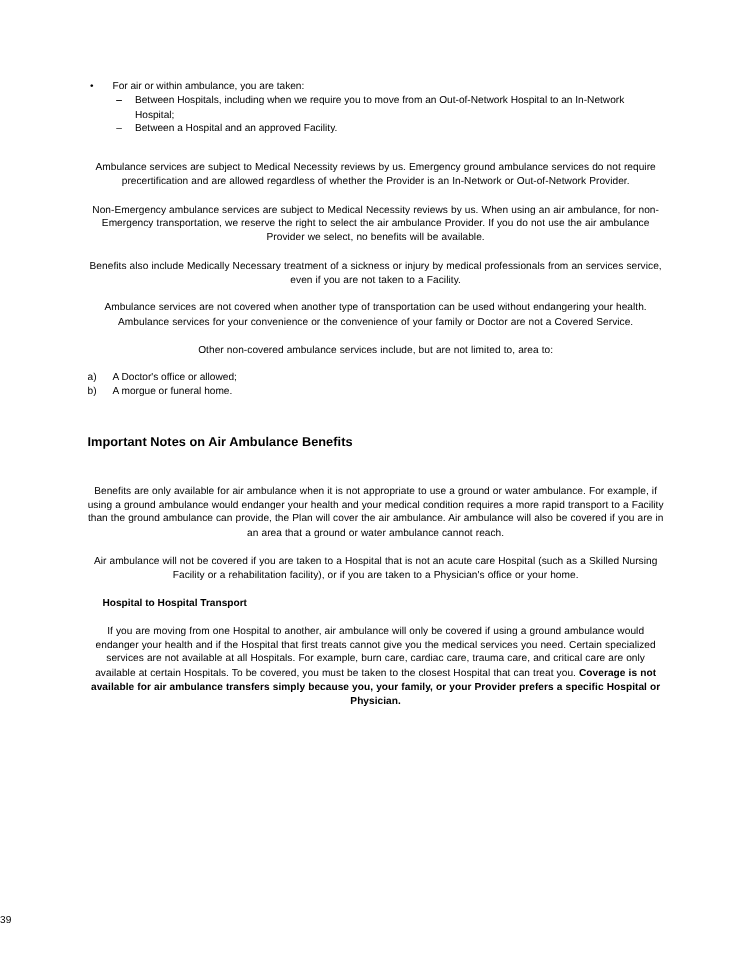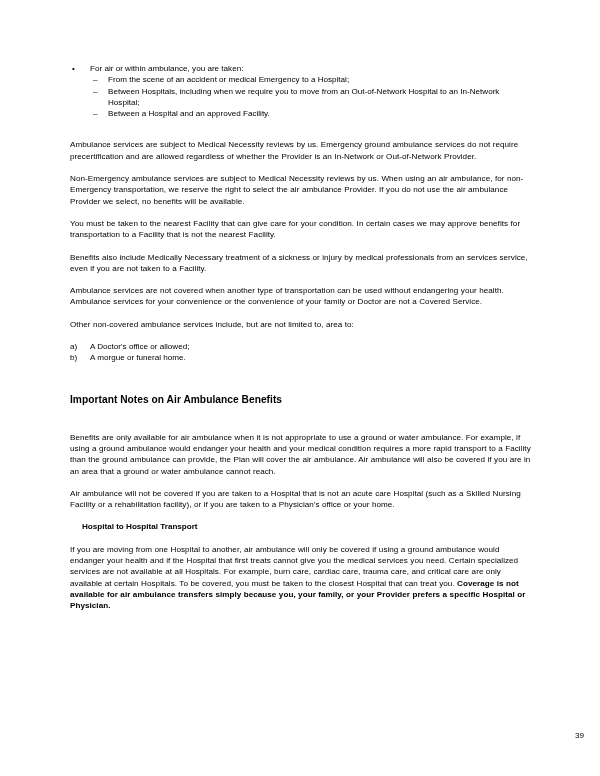--- a/index.html
+++ b/index.html
@@ -25,21 +25,21 @@
     position: absolute;
     left: 70px;
     top: 63px;
     width: 461px;
   }
 
   
   .para {
     font-size: 8.1px;
     line-height: 11.3px;
-    text-align: left;
+    text-align: center;
     margin: 0 0 11px 0;
     letter-spacing: 0.005em;
     word-spacing: 0.02em;
   }
   .para:last-child { margin-bottom: 0; }
 
   
   .bullet-list {
     margin: 0 0 11px 0;
     padding: 0;
@@ -127,61 +127,59 @@
 
   .spacer-lg { height: 18px; }
   .spacer-md { height: 9px; }
 
   strong.bold-run { font-weight: bold; }
 
   
   .page-number {
     position: absolute;
     left: 0;
-    right: 16px;
+    right: 0;
     top: 730px;
-    text-align: right;
+    text-align: left;
     font-size: 8.1px;
     line-height: 11px;
   }
 </style>
 </head>
 <body>
 
 <div class="page">
   <div class="content">
 
     <ul class="bullet-list">
       <li class="bullet-item">
         <span class="marker">•</span>
         <span>For air or within ambulance, you are taken:</span>
       </li>
       <ul class="dash-list">
         <li class="dash-item">
           <span class="marker">–</span>
-          <span>From the scene of an accident or medical Emergency to a Hospital;</span>
         </li>
         <li class="dash-item">
           <span class="marker">–</span>
           <span>Between Hospitals, including when we require you to move from an Out-of-Network Hospital to an In-Network Hospital;</span>
         </li>
         <li class="dash-item">
           <span class="marker">–</span>
           <span>Between a Hospital and an approved Facility.</span>
         </li>
       </ul>
     </ul>
 
     <div class="spacer-md"></div>
 
     <p class="para">Ambulance services are subject to Medical Necessity reviews by us.  Emergency ground ambulance services do not require precertification and are allowed regardless of whether the Provider is an In-Network or Out-of-Network Provider.</p>
 
     <p class="para">Non-Emergency ambulance services are subject to Medical Necessity reviews by us.  When using an air ambulance, for non-Emergency transportation, we reserve the right to select the air ambulance Provider. If you do not use the air ambulance Provider we select, no benefits will be available.</p>
 
-    <p class="para">You must be taken to the nearest Facility that can give care for your condition. In certain cases we may approve benefits for transportation to a Facility that is not the nearest Facility.</p>
 
     <p class="para">Benefits also include Medically Necessary treatment of a sickness or injury by medical professionals from an services service, even if you are not taken to a Facility.</p>
 
     <p class="para">Ambulance services are not covered when another type of transportation can be used without endangering your health.  Ambulance services for your convenience or the convenience of your family or Doctor are not a Covered Service.</p>
 
     <p class="para">Other non-covered ambulance services include, but are not limited to, area to:</p>
 
     <ul class="alpha-list">
       <li class="alpha-item">
         <span class="marker">a)</span>

